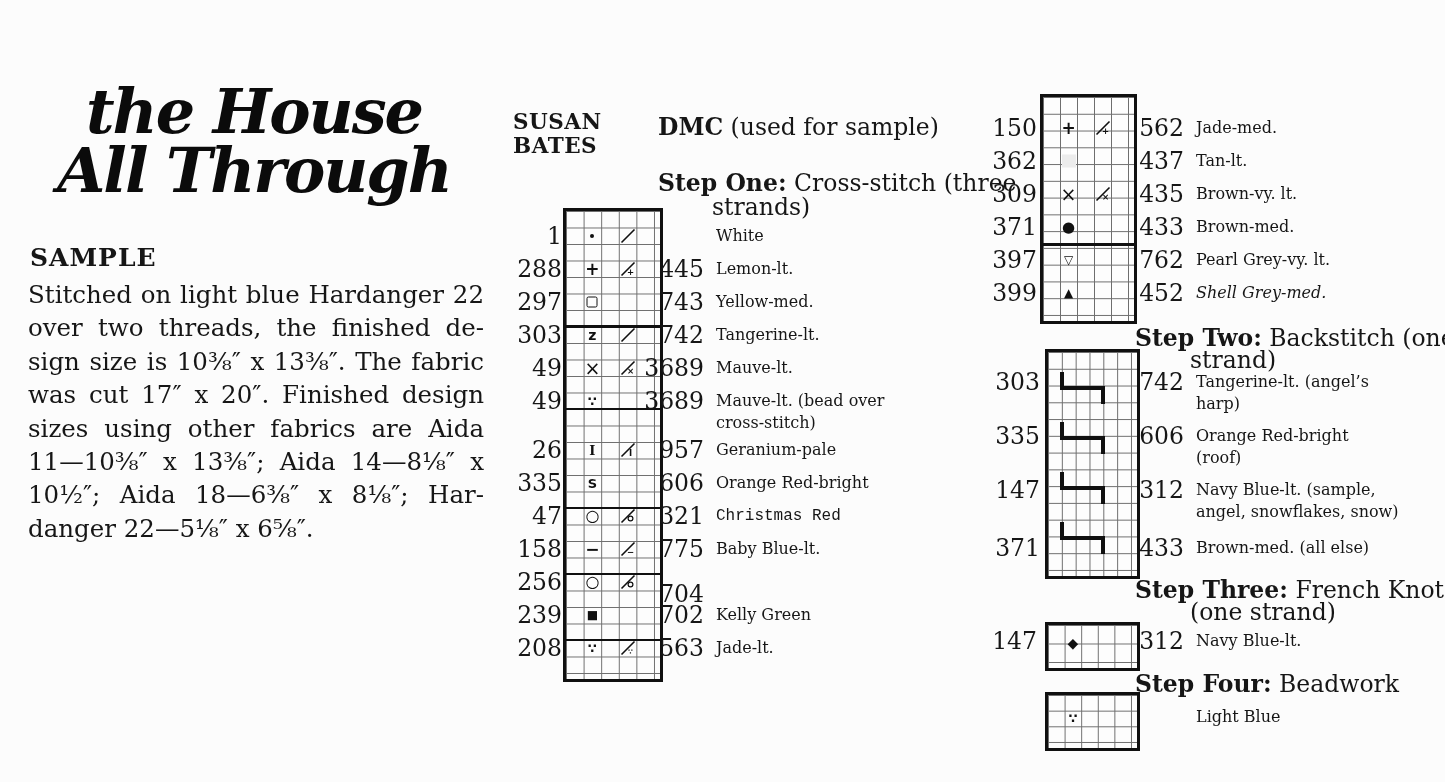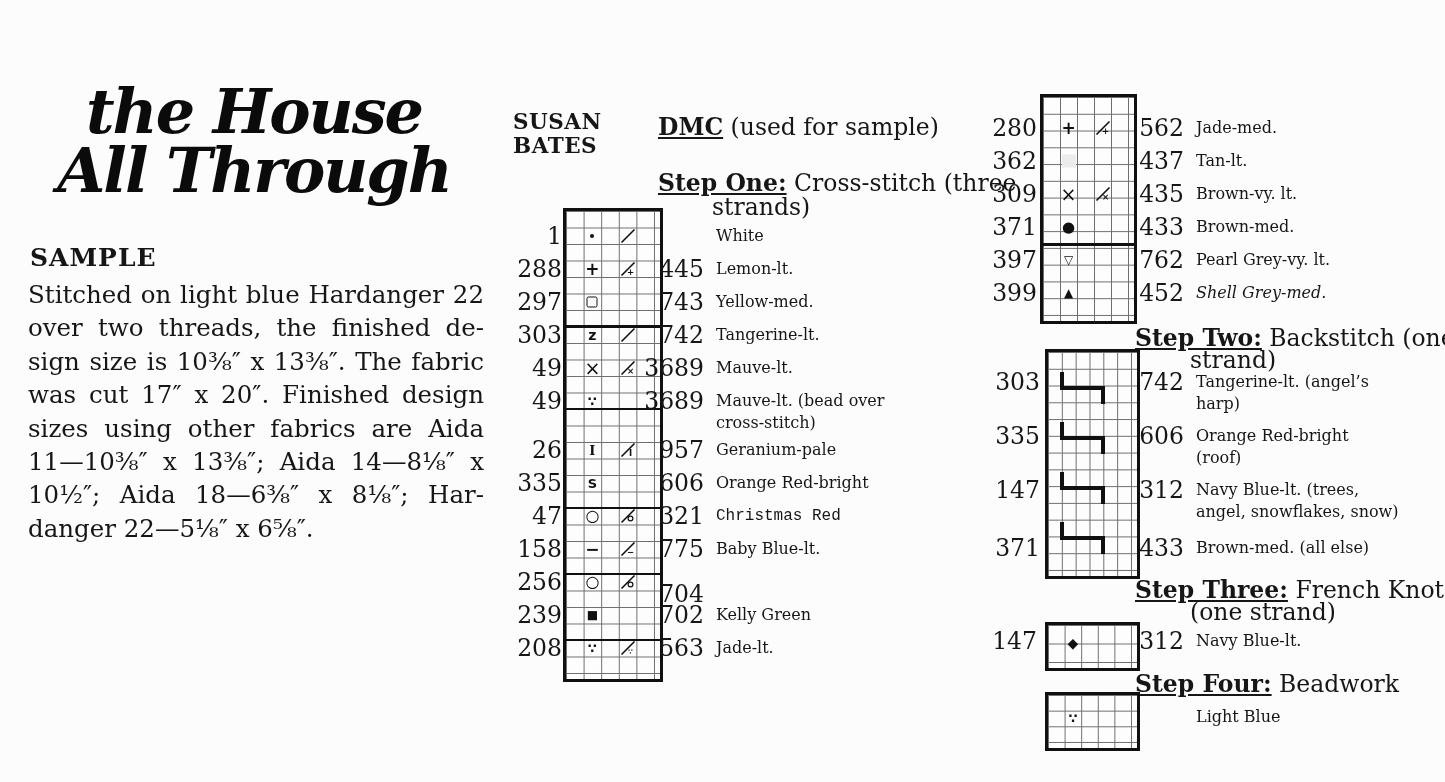--- a/index.html
+++ b/index.html
@@ -17,21 +17,21 @@
     font-style:italic;font-weight:700;font-size:62px;line-height:59px;
     color:#0b0b0b;letter-spacing:-2px;
   }
   
   #sample-heading{left:30px;top:243px;font-weight:700;font-size:25px;letter-spacing:1px;}
   #sample-body{left:28px;top:278px;width:456px;font-size:24.5px;}
   .pline{line-height:33.4px;text-align:justify;text-align-last:justify;}
   .pline-last{text-align-last:left;}
   
   .hdr{font-size:23.5px;line-height:26px;white-space:nowrap;}
-  .b{font-weight:700;text-decoration:underline;}
+  .b{font-weight:700;}
   #susan-bates{left:513px;top:110px;font-weight:700;font-size:21.5px;line-height:24px;letter-spacing:.5px;}
   
   .grid{position:absolute;border:3px solid #101010;background:#fdfdfd;}
   .grid-inner{
     position:absolute;left:0;top:0;width:100%;height:100%;
     background-image:linear-gradient(#6e6e6e 1px, transparent 1px),
                      linear-gradient(90deg,#6e6e6e 1px, transparent 1px);
   }
   .hline{position:absolute;left:0;right:0;height:2.6px;background:#101010;}
   
@@ -205,21 +205,21 @@
       <div class="numcell" style="left: 614px; width: 90px; top: 600px;">702</div>
       <div class="name" style="left: 716px; top: 600px;">Kelly Green</div>
       <div class="numcell" style="left: 472px; width: 90px; top: 633px;">208</div>
       <span class="vsym" style="font-size: 13px; left: 592.4px; top: 648px;">∵</span>
       <svg width="17" height="17" class="halfsvg" style="left: 627.6px; top: 648px;">
         <line x1="2" y1="15" x2="15" y2="2" stroke="#101010" stroke-width="1.6"></line>
         <text x="11" y="14" text-anchor="middle" font-size="7" font-weight="700" font-family="&quot;DejaVu Sans&quot;,sans-serif" fill="#101010">∵</text>
       </svg>
       <div class="numcell" style="left: 614px; width: 90px; top: 633px;">563</div>
       <div class="name" style="left: 716px; top: 633px;">Jade-lt.</div>
-      <div class="numcell" style="left: 947px; width: 90px; top: 113px;">280</div>
+      <div class="numcell" style="left: 947px; width: 90px; top: 113px;">150</div>
       <span class="vsym" style="font-size: 17px; left: 1068.5px; top: 128px;">+</span>
       <svg width="17" height="17" class="halfsvg" style="left: 1102.5px; top: 128px;">
         <line x1="2" y1="15" x2="15" y2="2" stroke="#101010" stroke-width="1.6"></line>
         <text x="11" y="14" text-anchor="middle" font-size="8.5" font-weight="700" font-family="&quot;DejaVu Sans&quot;,sans-serif" fill="#101010">+</text>
       </svg>
       <div class="numcell" style="left: 1094px; width: 90px; top: 113px;">562</div>
       <div class="name" style="left: 1196px; top: 113px;">Jade-med.</div>
       <div class="numcell" style="left: 947px; width: 90px; top: 146px;">362</div>
       <span class="sym-blank" style="left: 1068.5px; top: 161px;"></span>
       <div class="numcell" style="left: 1094px; width: 90px; top: 146px;">437</div>
@@ -247,21 +247,21 @@
       <div class="numcell" style="left: 950px; width: 90px; top: 367px;">303</div>
       <div class="numcell" style="left: 1094px; width: 90px; top: 367px;">742</div>
       <div class="name" style="left: 1196px; top: 367px;">Tangerine-lt. (angel’s</div>
       <div class="name" style="left: 1196px; top: 389px;">harp)</div>
       <div class="numcell" style="left: 950px; width: 90px; top: 421px;">335</div>
       <div class="numcell" style="left: 1094px; width: 90px; top: 421px;">606</div>
       <div class="name" style="left: 1196px; top: 421px;">Orange Red-bright</div>
       <div class="name" style="left: 1196px; top: 443px;">(roof)</div>
       <div class="numcell" style="left: 950px; width: 90px; top: 475px;">147</div>
       <div class="numcell" style="left: 1094px; width: 90px; top: 475px;">312</div>
-      <div class="name" style="left: 1196px; top: 475px;">Navy Blue-lt. (trees,</div>
+      <div class="name" style="left: 1196px; top: 475px;">Navy Blue-lt. (sample,</div>
       <div class="name" style="left: 1196px; top: 497px;">angel, snowflakes, snow)</div>
       <div class="numcell" style="left: 950px; width: 90px; top: 533px;">371</div>
       <div class="numcell" style="left: 1094px; width: 90px; top: 533px;">433</div>
       <div class="name" style="left: 1196px; top: 533px;">Brown-med. (all else)</div>
       <div class="numcell" style="left: 947px; width: 90px; top: 626px;">147</div>
       <span class="vsym" style="font-size: 14px; left: 1073px; top: 643px;">◆</span>
       <div class="numcell" style="left: 1094px; width: 90px; top: 626px;">312</div>
       <div class="name" style="left: 1196px; top: 626px;">Navy Blue-lt.</div>
       <span class="vsym" style="font-size: 13px; left: 1073px; top: 718px;">∵</span>
       <div class="name" style="left: 1196px; top: 702px;">Light Blue</div>

